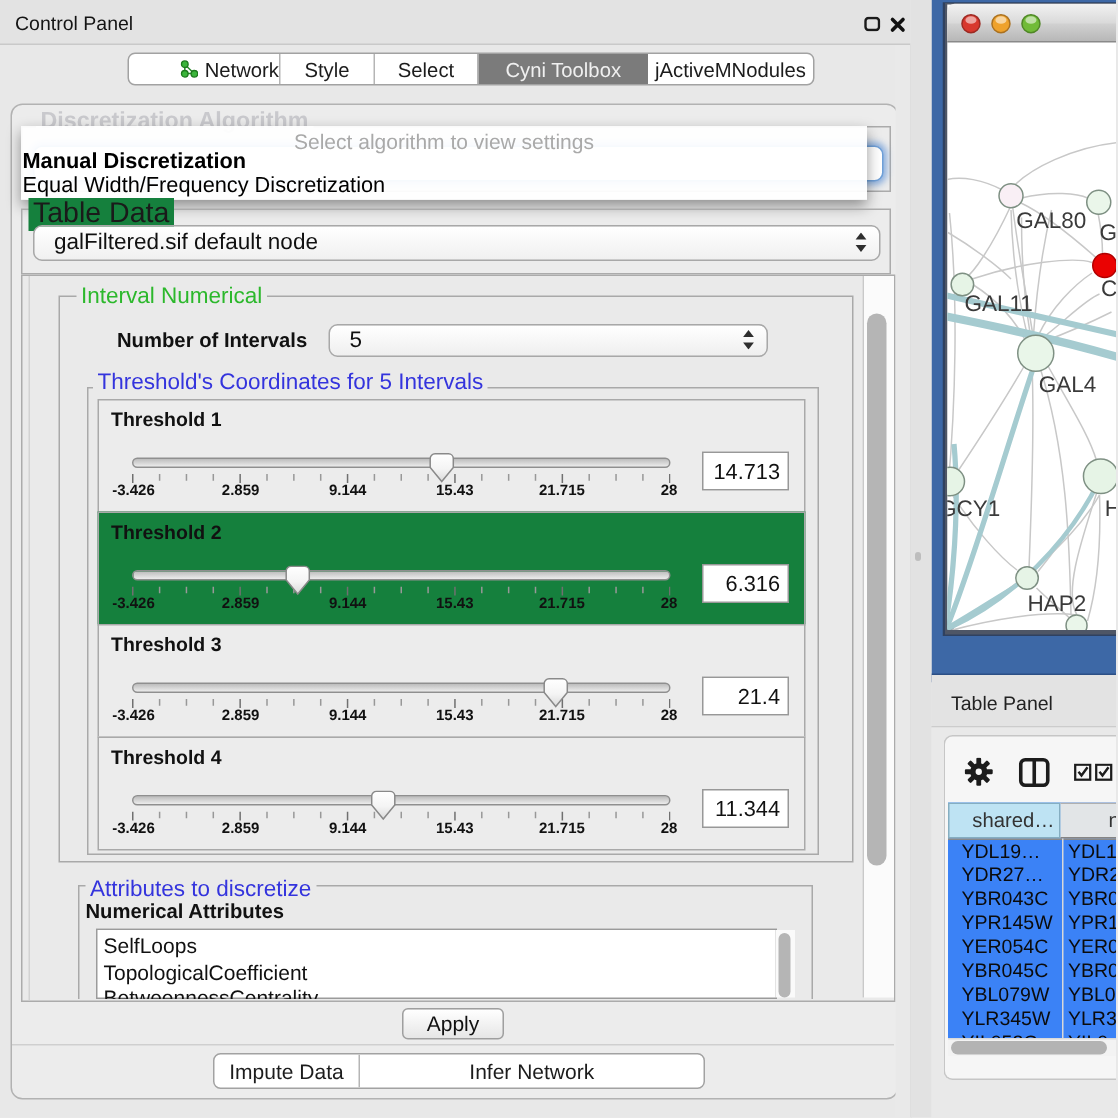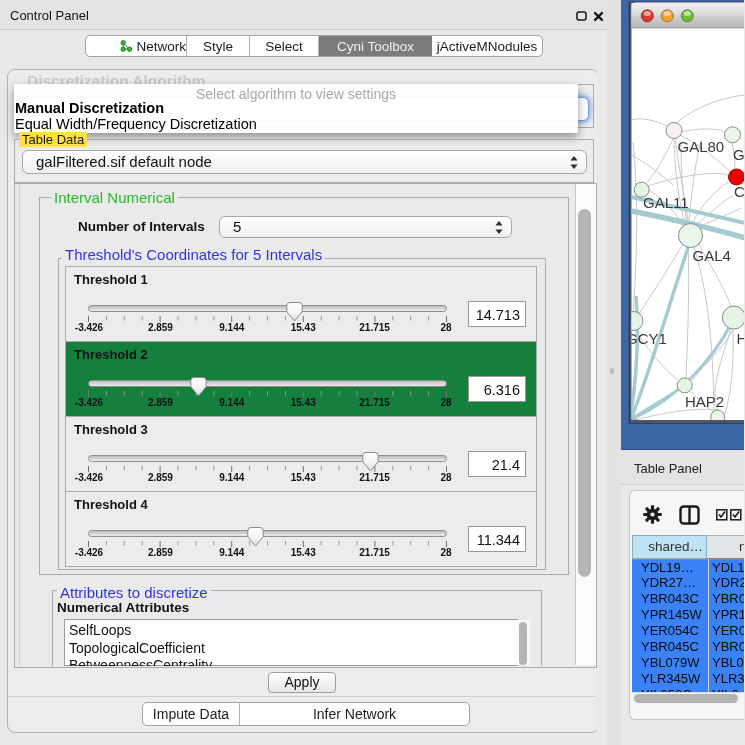--- a/index.html
+++ b/index.html
@@ -37,21 +37,21 @@
 <div class="abs" style="left:14px;top:84px;width:578px;height:42px;border:1px solid #ababab"></div>
 <div class="abs" style="left:24px;top:72px;font-size:15.5px;font-weight:bold;color:#c9c9cd;background:#ececec;padding:0 3px">Discretization Algorithm</div>
 <div class="abs" style="left:22px;top:97px;width:565px;height:22px;background:#fff;border:1.5px solid #6fa0d8;border-radius:6px;box-shadow:0 0 4px 2px rgba(90,145,215,0.65)"></div>
 
 <div class="abs" style="left:14px;top:84px;width:564px;height:49px;background:rgba(255,255,255,0.94);box-shadow:0 4px 9px rgba(0,0,0,0.4)"></div>
 <div class="abs" style="left:14px;top:86px;width:564px;text-align:center;font-size:14px;color:#a9a9a9">Select algorithm to view settings</div>
 <div class="abs" style="left:15px;top:115.5px;font-size:14.5px;color:#000">Equal Width/Frequency Discretization</div>
 <div class="abs" style="left:15px;top:100px;font-size:14.5px;font-weight:bold;color:#000">Manual Discretization</div>
 
 <div class="abs" style="left:14px;top:139px;width:578px;height:42px;border:1px solid #ababab"></div>
-<div class="abs" style="left:19px;top:132px;font-size:13px;color:#1a1a1a;background:#fde047;padding:0 3px">Table Data</div>
+<div class="abs" style="left:19px;top:132px;font-size:19px;color:#1a1a1a;background:#15803d;padding:0 3px">Table Data</div>
 <div class="abs" style="left:22px;top:150px;width:563px;height:22px;background:linear-gradient(#ffffff,#f0f0f0);border:1px solid #a8a8a8;border-radius:6px">
   <div style="position:absolute;left:13px;top:2px;font-size:15px;color:#111">galFiltered.sif default node</div>
   <div style="position:absolute;right:8px;top:4px"><svg width="8" height="13" viewBox="0 0 8 13">
           <path d="M4 0 L7.6 4.6 H0.4 Z" fill="#2e2e2e"></path>
           <path d="M4 13 L7.6 8.4 H0.4 Z" fill="#2e2e2e"></path>
         </svg></div>
 </div>
 
 <div class="abs" style="left:14px;top:183px;width:581px;height:483px;border:1px solid #ababab;background:#eaeaea;overflow:hidden">
   <div style="position:absolute;left:4px;top:0px;width:1px;height:483px;background:#d2d2d2"></div>

